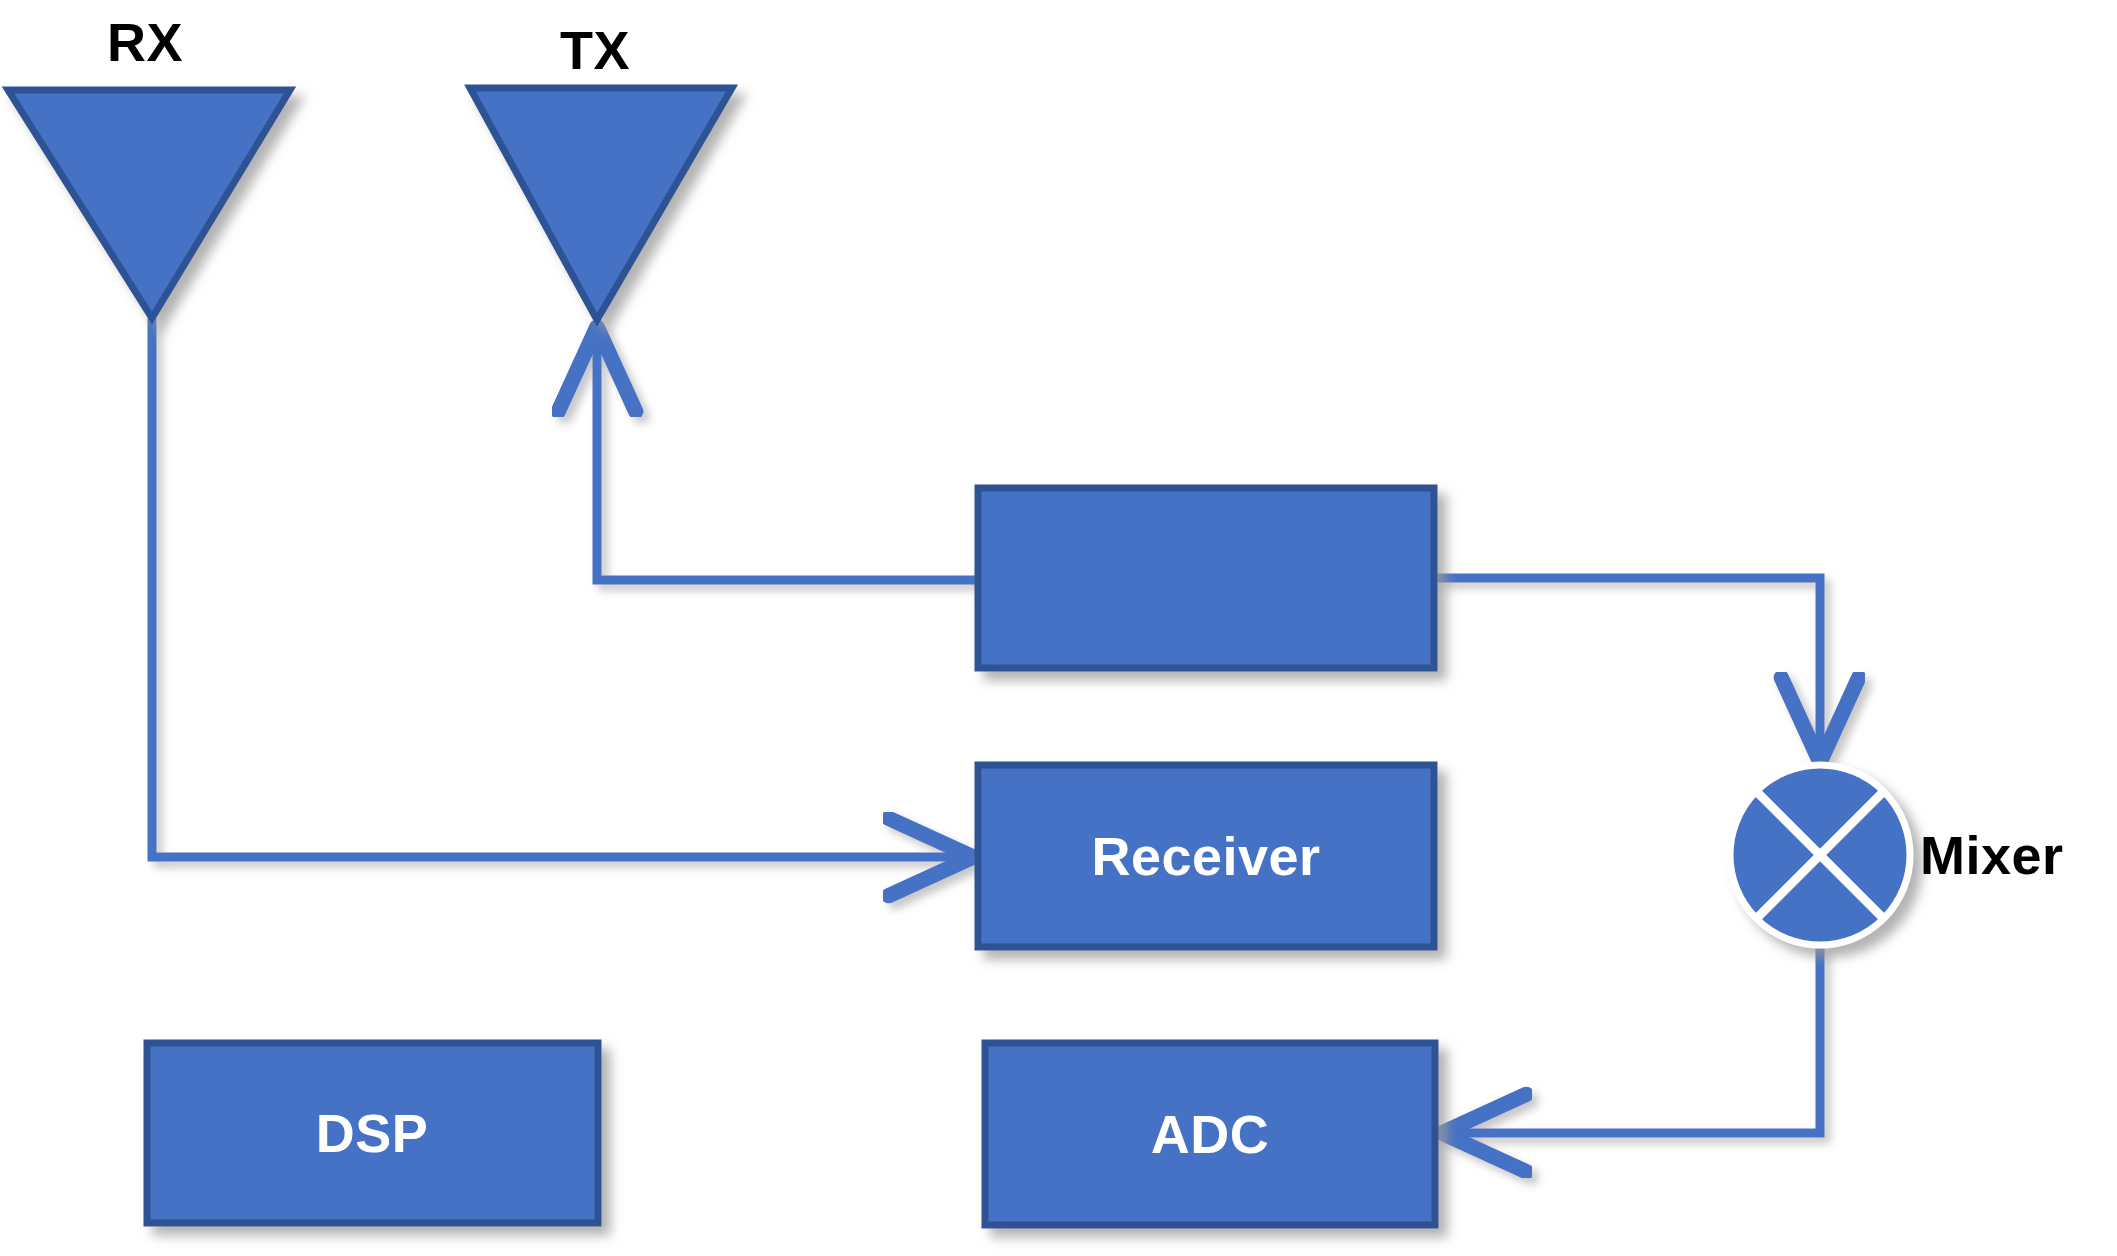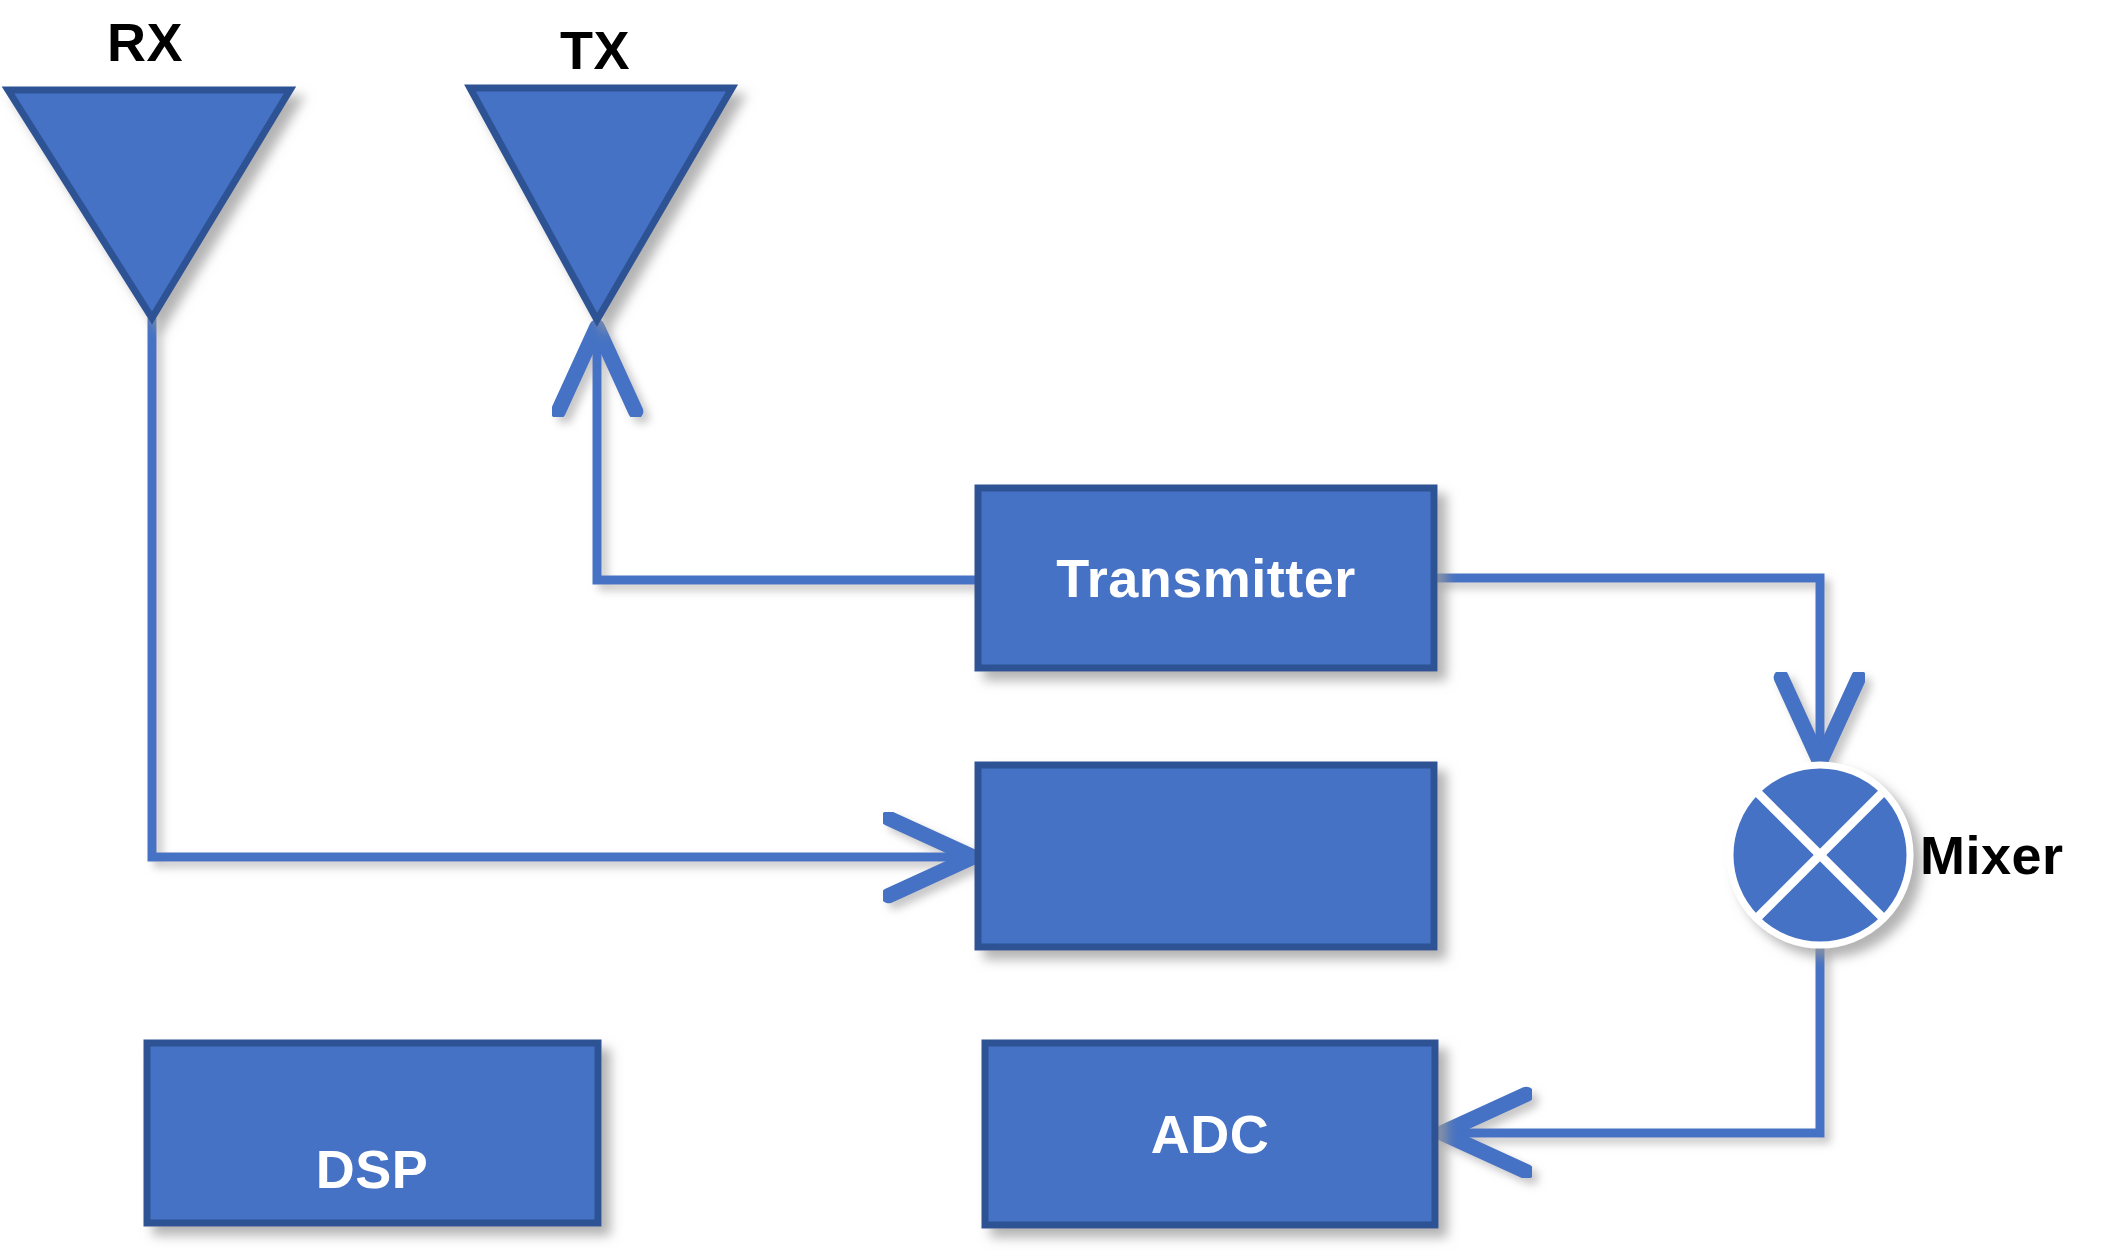--- a/index.html
+++ b/index.html
@@ -91,22 +91,22 @@
       <circle cx="1820" cy="855" r="90" fill="#4472C4" stroke="#ffffff" stroke-width="7"></circle>
       <line x1="1756.4" y1="791.4" x2="1883.6" y2="918.6" stroke="#ffffff" stroke-width="9" stroke-linecap="butt"></line>
       <line x1="1883.6" y1="791.4" x2="1756.4" y2="918.6" stroke="#ffffff" stroke-width="9" stroke-linecap="butt"></line>
     </g>
   </svg>
 
   <div class="node-label outer-label" style="left:145px; top:42px; transform:translate(-50%,-50%);">RX</div>
 
   <div class="node-label outer-label" style="left:595px; top:42px; transform:translate(-50%,-50%);margin-top:8px;">TX</div>
 
-  <div class="node-label box-label" style="left:1206px; top:578px; transform:translate(-50%,-50%);">Transmitter</div>
 
+  <div class="node-label box-label" style="left:1206px; top:856px; transform:translate(-50%,-50%);">Receiver</div>
 
   <div class="node-label box-label" style="left:1210px; top:1134px; transform:translate(-50%,-50%);">ADC</div>
 
-  <div class="node-label box-label" style="left:372px; top:1169px; transform:translate(-50%,-50%);">DSP</div>
+  <div class="node-label box-label" style="left:372px; top:1133px; transform:translate(-50%,-50%);">DSP</div>
 
   <div class="node-label outer-label" style="left:1920px; top:855px; transform:translate(0,-50%);">Mixer</div>
 
 </div>
 
 </body></html>

